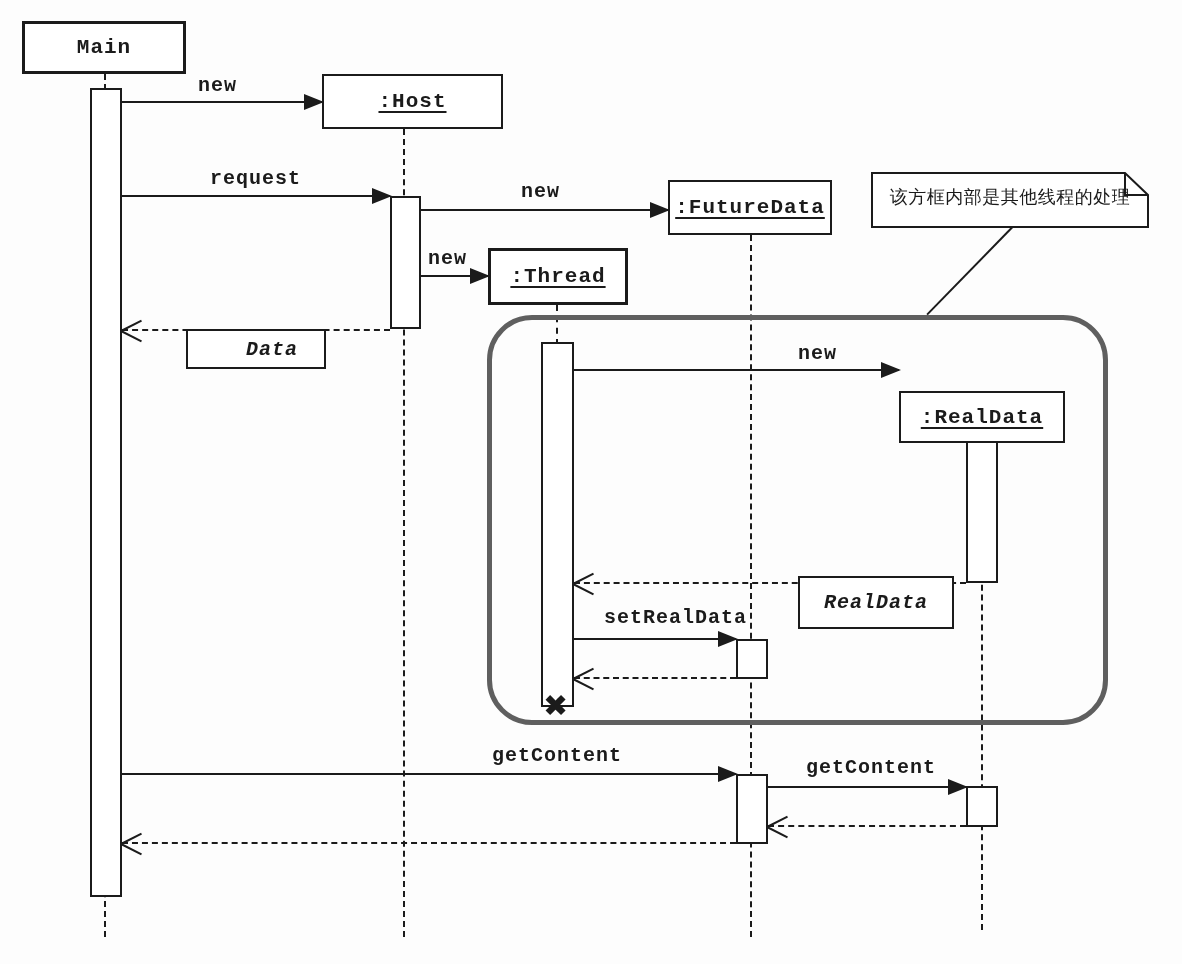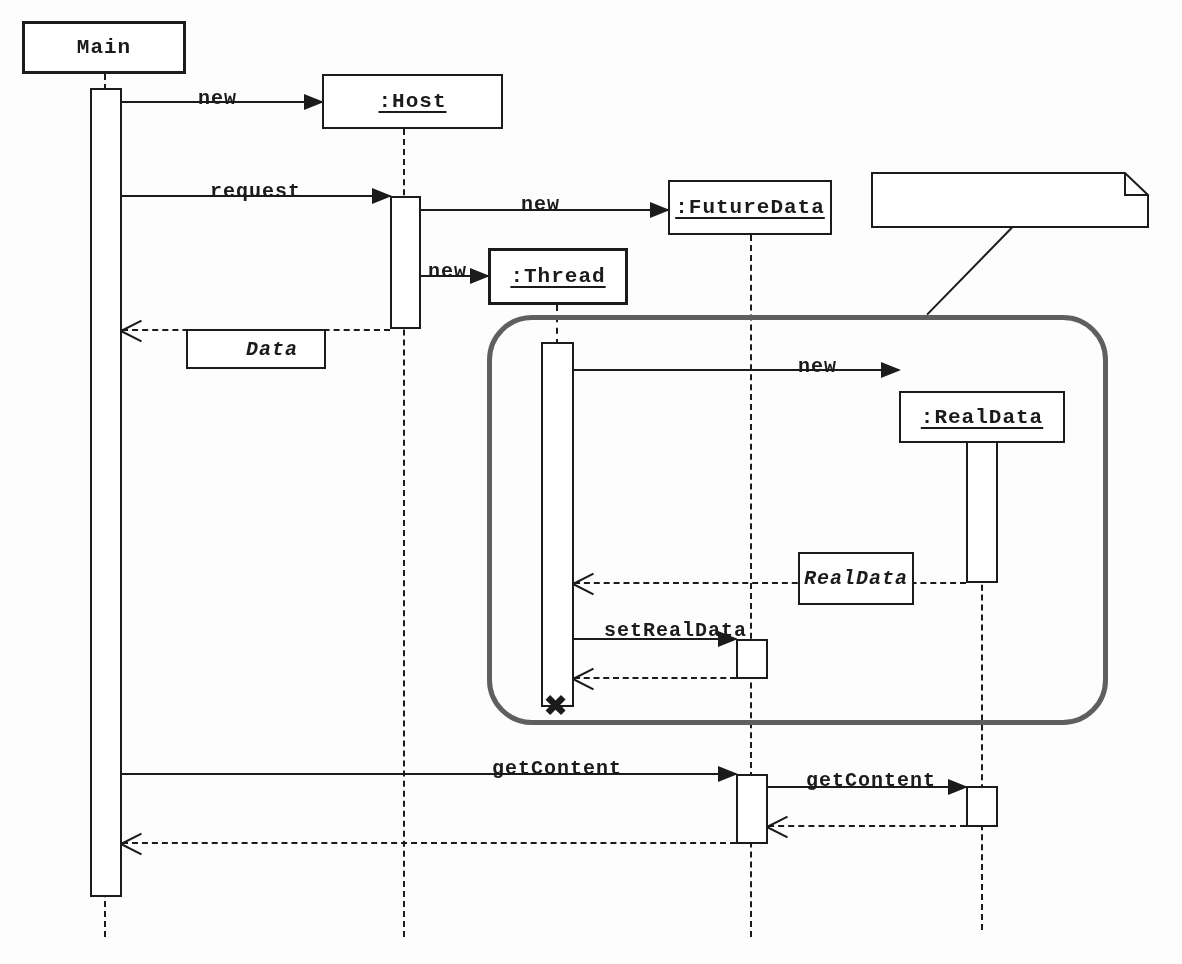--- a/index.html
+++ b/index.html
@@ -36,21 +36,21 @@
   .msg{position:absolute;height:0;border-top:2px solid var(--line);z-index:7;}
   .msg.dashed{border-top-style:dashed;}
   .head-r{position:absolute;right:-2px;top:-9px;width:0;height:0;
           border-left:20px solid var(--line);border-top:8px solid transparent;border-bottom:8px solid transparent;}
   .head-open{position:absolute;left:-1px;top:-1px;width:0;height:0;}
   .head-open::before,.head-open::after{content:"";position:absolute;left:0;top:0;width:23px;height:2px;
           background:var(--line);transform-origin:left center;}
   .head-open::before{transform:rotate(-27deg);}
   .head-open::after{transform:rotate(27deg);}
 
-  .lbl{position:absolute;z-index:8;font-size:20px;font-weight:700;letter-spacing:1px;white-space:nowrap;margin-top:13px;}
+  .lbl{position:absolute;z-index:8;font-size:20px;font-weight:700;letter-spacing:1px;white-space:nowrap;}
 
   
   .retbox{position:absolute;background:var(--box-fill);border:2px solid var(--line);z-index:8;
           display:flex;align-items:center;justify-content:center;
           font-size:20px;font-weight:700;font-style:italic;letter-spacing:1px;}
 
   
   .note{position:absolute;z-index:6;}
   .note svg{position:absolute;left:0;top:0;}
   .note .note-text{position:absolute;left:10px;top:0;width:258px;height:50px;
@@ -101,20 +101,21 @@
   </div>
   <div class="obox" style="left:899px;top:343px;width:166px;height:52px;margin-top:48px;">
     <span class="u">:RealData</span>
   </div>
 
   <div class="note" style="left:871px;top:172px;width:278px;height:56px;">
     <svg width="278" height="56" viewBox="0 0 278 56">
       <polygon points="1,1 254,1 277,23 277,55 1,55" fill="#ffffff" stroke="#1b1b1b" stroke-width="2"></polygon>
       <polyline points="254,1 254,23 277,23" fill="none" stroke="#1b1b1b" stroke-width="2"></polyline>
     </svg>
+    <div class="note-text">该方框内部是其他线程的处理</div>
   </div>
 
   <div class="msg" style="left:122px;top:101px;width:200px;">
       <span class="head-r"></span>
     </div>
   <div class="lbl" style="left:198px;top:74px;">new</div>
 
   <div class="msg" style="left:122px;top:195px;width:268px;">
       <span class="head-r"></span>
     </div>
@@ -153,21 +154,21 @@
   <div class="msg dashed" style="left:122px;top:329px;width:268px;">
       <span class="head-open"></span>
     </div>
   <div class="retbox" style="left:186px;top:329px;width:140px;height:40px;padding-left:32px;">
     <span>Data</span>
   </div>
 
   <div class="msg dashed" style="left:574px;top:582px;width:392px;">
       <span class="head-open"></span>
     </div>
-  <div class="retbox" style="left:798px;top:552px;width:116px;height:53px;">
+  <div class="retbox" style="left:798px;top:576px;width:156px;height:53px;">
     <span>RealData</span>
   </div>
 
   <div class="msg dashed" style="left:574px;top:677px;width:162px;">
       <span class="head-open"></span>
     </div>
 
   <div class="msg dashed" style="left:768px;top:825px;width:198px;">
       <span class="head-open"></span>
     </div>

